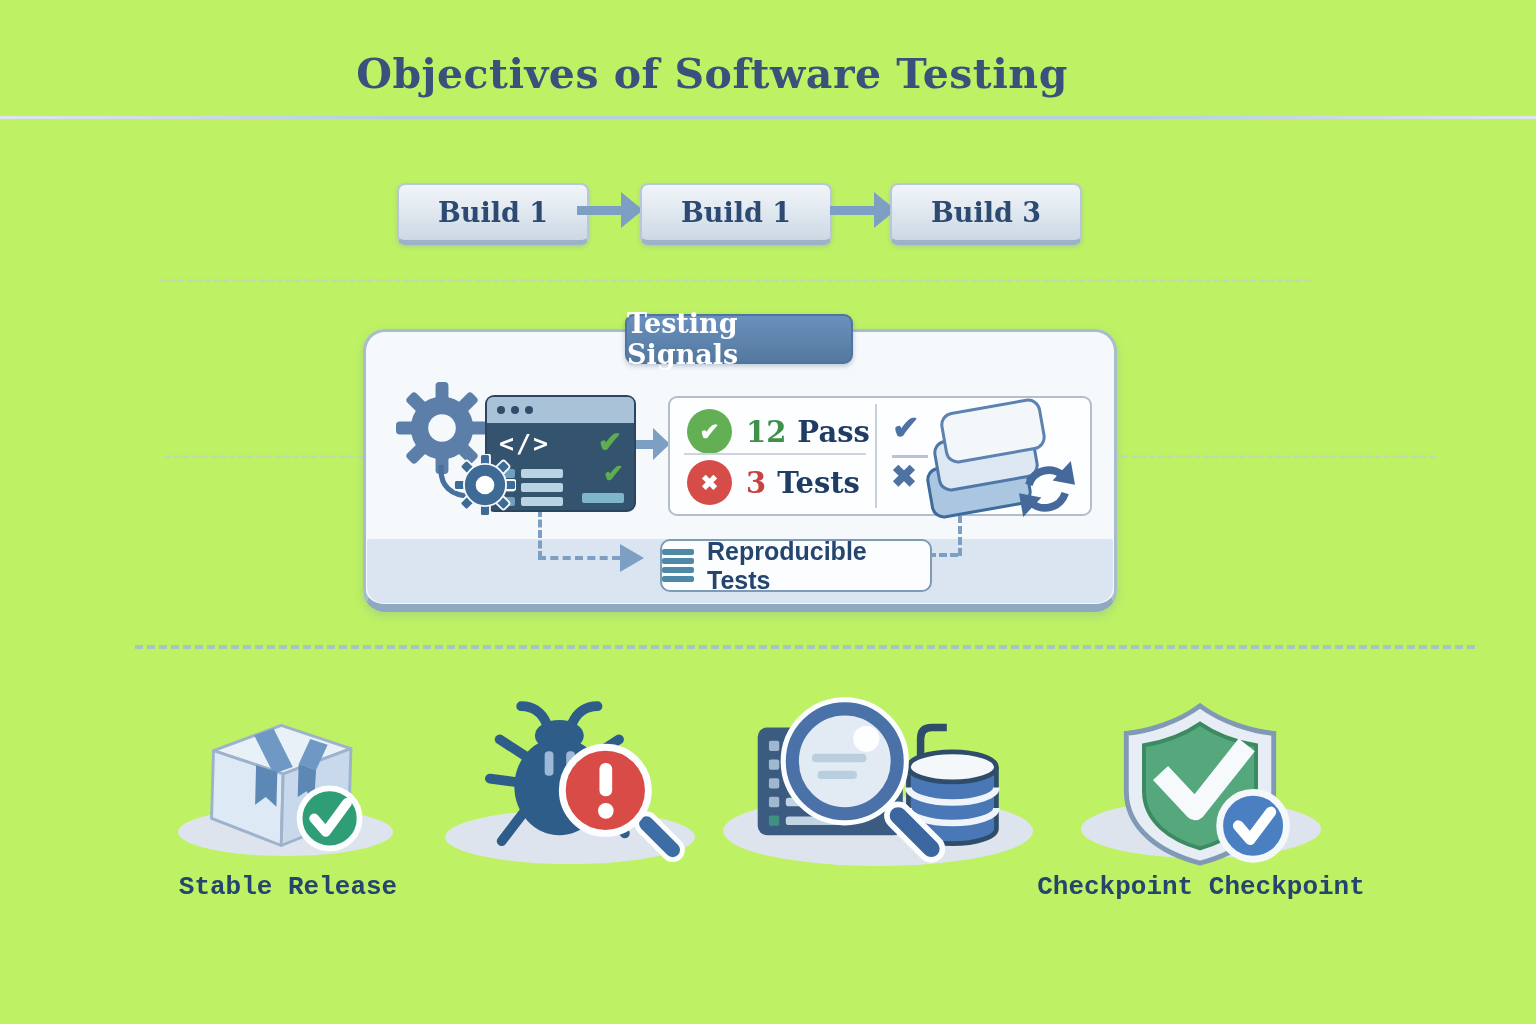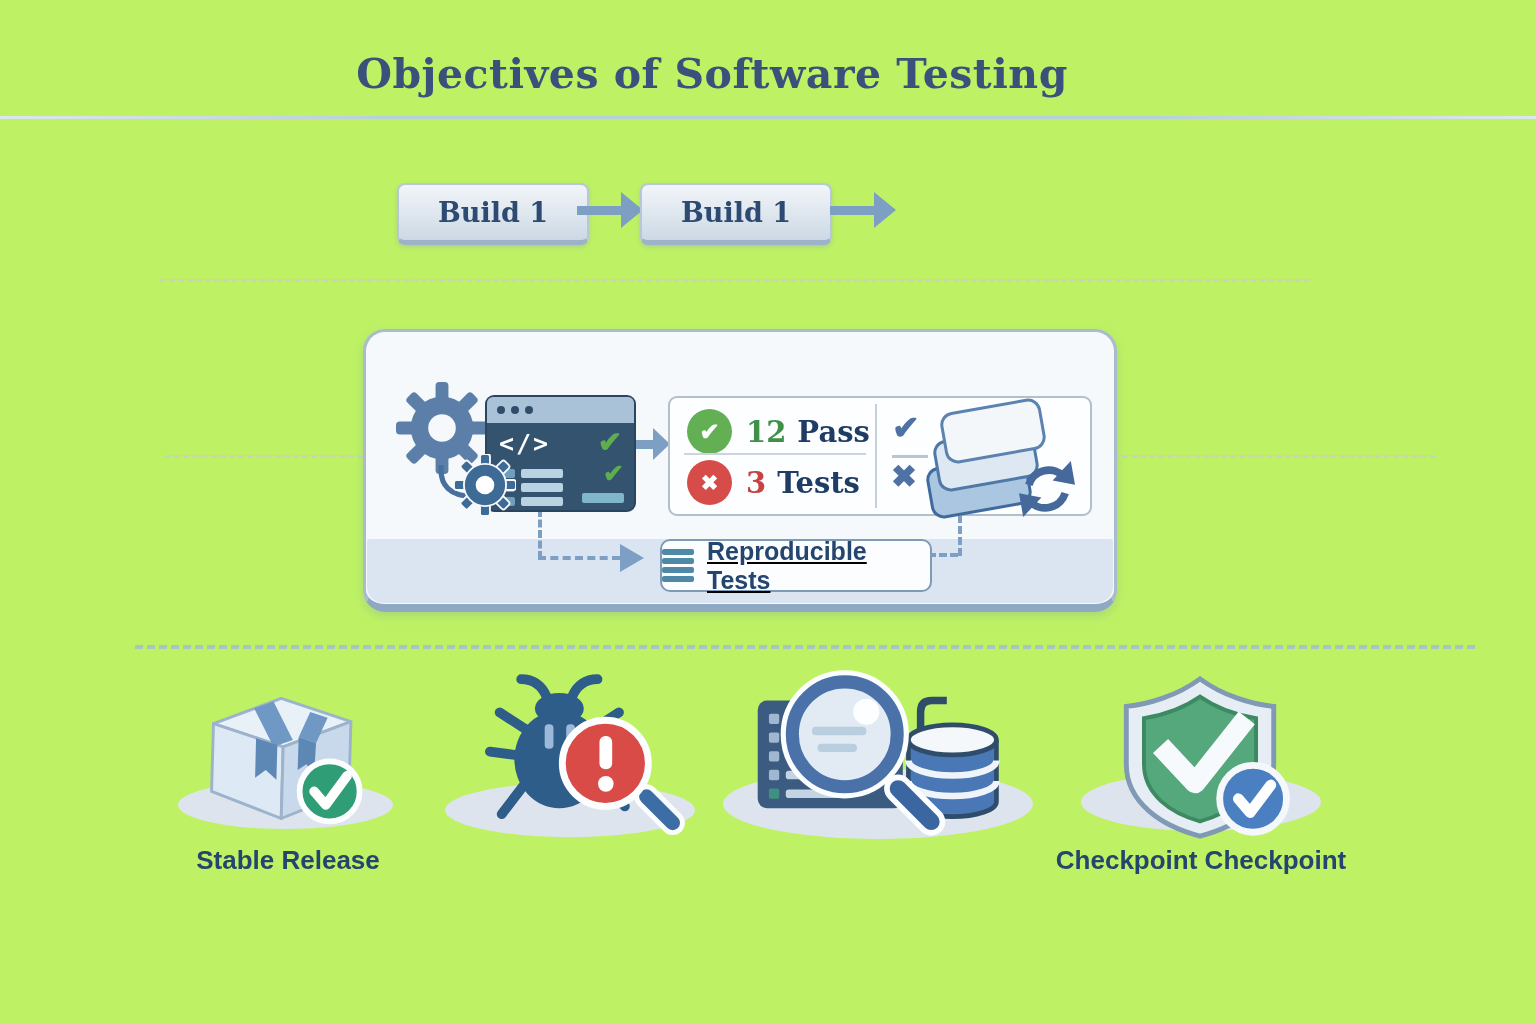--- a/index.html
+++ b/index.html
@@ -91,27 +91,27 @@
   .conn-v-left{position:absolute;left:172px;top:177px;height:50px;border-left:4px dashed #7d9fc4;}
   .conn-h-left{position:absolute;left:172px;top:224px;width:82px;border-top:4px dashed #7d9fc4;}
   .conn-head{position:absolute;left:254px;top:212px;width:0;height:0;
     border-top:14px solid transparent;border-bottom:14px solid transparent;border-left:24px solid #7d9fc4;}
   .conn-v-right{position:absolute;left:592px;top:183px;height:41px;border-left:4px dashed #7d9fc4;}
   .conn-h-right{position:absolute;left:562px;top:221px;width:30px;border-top:4px dashed #7d9fc4;}
 
   
   .repro{position:absolute;left:294px;top:207px;width:268px;height:49px;background:#fcfdfe;
     border:2px solid #7e9ab6;border-radius:10px;display:flex;align-items:center;justify-content:center;
-    gap:13px;z-index:5;text-decoration:underline;}
+    gap:13px;z-index:5;}
   .list-icon{display:flex;flex-direction:column;gap:3px;}
   .list-icon span{display:block;width:32px;height:6px;border-radius:2px;background:#4e8aa8;}
   .repro-label{font-size:25px;font-weight:700;color:#24466e;}
 
   
-  .objective{top:669px;width:260px;height:230px;}
+  .objective{top:696px;width:260px;height:230px;font-family:Liberation Mono, monospace;}
   .obj-shadow{position:absolute;border-radius:50%;background:#dde4ee;}
   .obj-icon{position:absolute;left:50%;transform:translateX(-50%);}
   .obj-label{position:absolute;left:-40px;right:-40px;top:176px;text-align:center;
     font-size:26px;font-weight:700;color:#24466e;}
   .g1{left:158px;} .g2{left:445px;} .g3{left:748px;} .g4{left:1071px;}
 </style>
 </head>
 <body>
 
 <div class="canvas">
@@ -131,24 +131,30 @@
     <div class="shaft"></div>
       <div class="head"></div>
   </div>
   <div class="abs build-box" style="left:640px">
     <span>Build 1</span>
   </div>
   <div class="abs flow-arrow" style="left:830px">
     <div class="shaft"></div>
       <div class="head"></div>
   </div>
+  <div class="abs build-box" style="left:890px">
+    <span>Build 3</span>
+  </div>
 
   <div class="abs signals">
     <div class="strip"></div>
 
+    <div class="signals-badge">
+      <span>Testing Signals</span>
+    </div>
 
     <svg class="abs" style="left:30px;top:50px;z-index:2" width="92" height="92" viewBox="0 0 100 100">
       <g fill="#5c7fa9">
         <rect x="43" y="0" width="14" height="26" rx="4"></rect>
         <rect x="43" y="0" width="14" height="26" rx="4" transform="rotate(45 50 50)"></rect>
         <rect x="43" y="0" width="14" height="26" rx="4" transform="rotate(90 50 50)"></rect>
         <rect x="43" y="0" width="14" height="26" rx="4" transform="rotate(135 50 50)"></rect>
         <rect x="43" y="0" width="14" height="26" rx="4" transform="rotate(180 50 50)"></rect>
         <rect x="43" y="0" width="14" height="26" rx="4" transform="rotate(225 50 50)"></rect>
         <rect x="43" y="0" width="14" height="26" rx="4" transform="rotate(270 50 50)"></rect>

